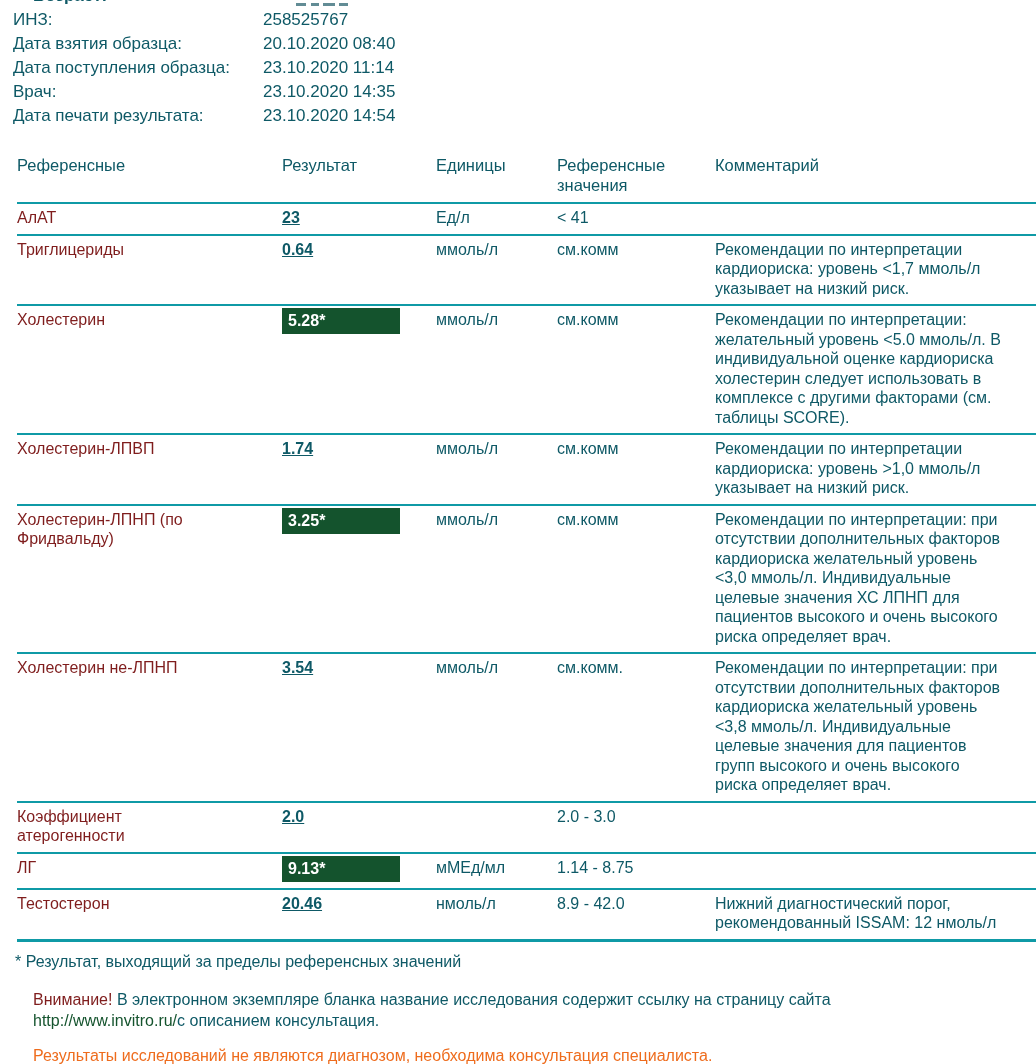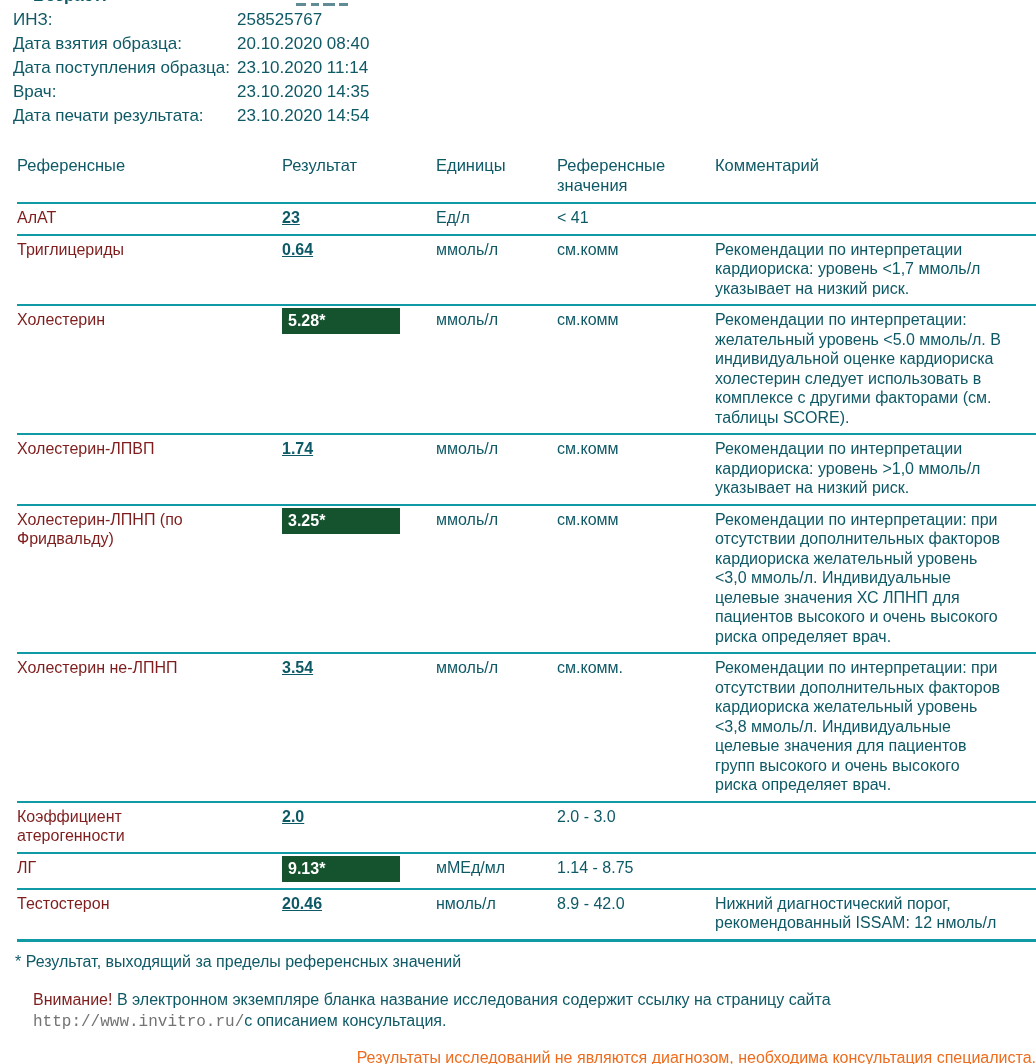--- a/index.html
+++ b/index.html
@@ -41,20 +41,21 @@
   .frag1 { left: 296px; width: 10px; }
   .frag2 { left: 311px; width: 8px; }
   .frag3 { left: 323px; width: 12px; }
   .frag4 { left: 339px; width: 9px; }
 
   .info-row {
     display: flex;
     line-height: 24px;
     font-size: 17px;
     padding-left: 13px;
+    gap: 26px;
   }
   .info-label { width: 224px; flex: 0 0 224px; }
   .info-value { white-space: nowrap; }
 
   
   .report-table {
     border-collapse: collapse;
     table-layout: fixed;
     width: 1019px;
     margin-left: 17px;
@@ -104,27 +105,26 @@
     margin: 10px 0 0 15px;
     font-size: 16px;
     line-height: 20px;
   }
   .notice {
     margin: 17px 40px 0 33px;
     font-size: 16px;
     line-height: 21px;
   }
   .notice-highlight { color: #7f1d1d; }
-  .link { color: #737373; text-decoration: none; font-family: Liberation Mono, monospace; }
+  .link { color: #14532d; text-decoration: none; }
   .disclaimer {
     margin: 15px 0 0 33px;
     font-size: 16px;
     line-height: 20px;
     color: #ee6c1d;
-    text-align: right;
   }
 </style>
 </head>
 <body>
 
 <div>
 
   <section class="info-section">
     <div class="clip-row">
       <span class="clip-label">Возраст:</span>

